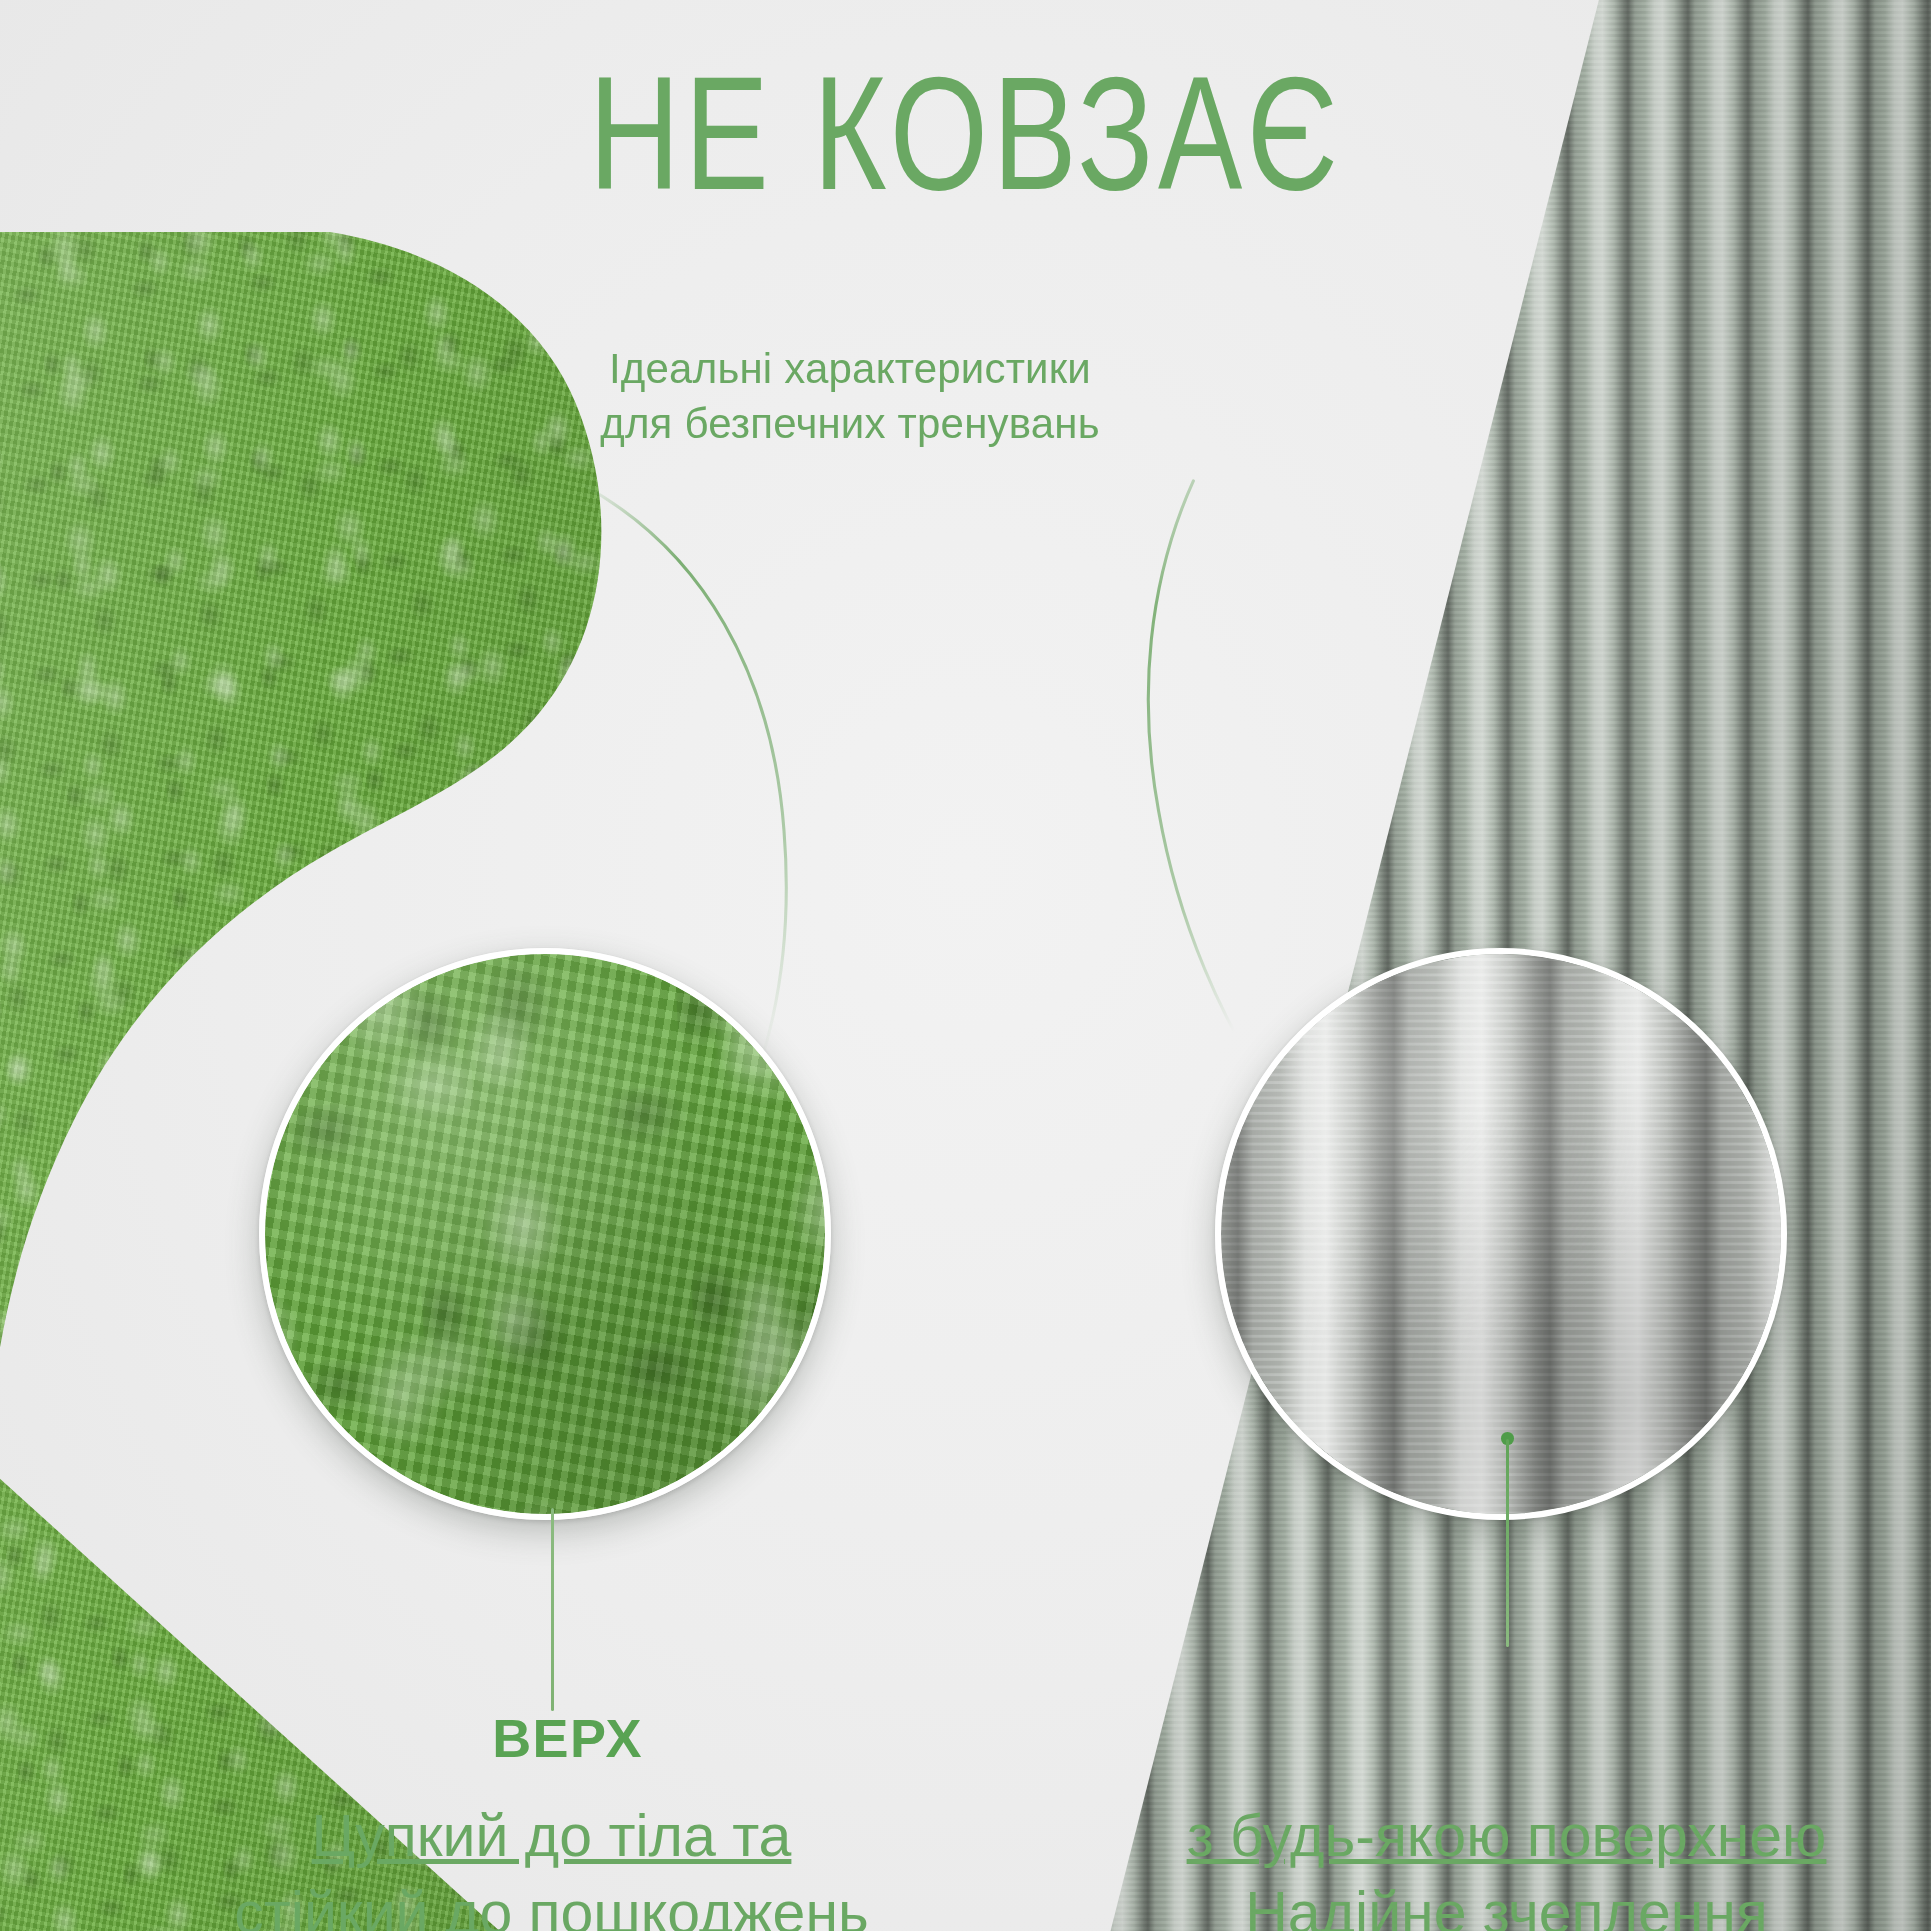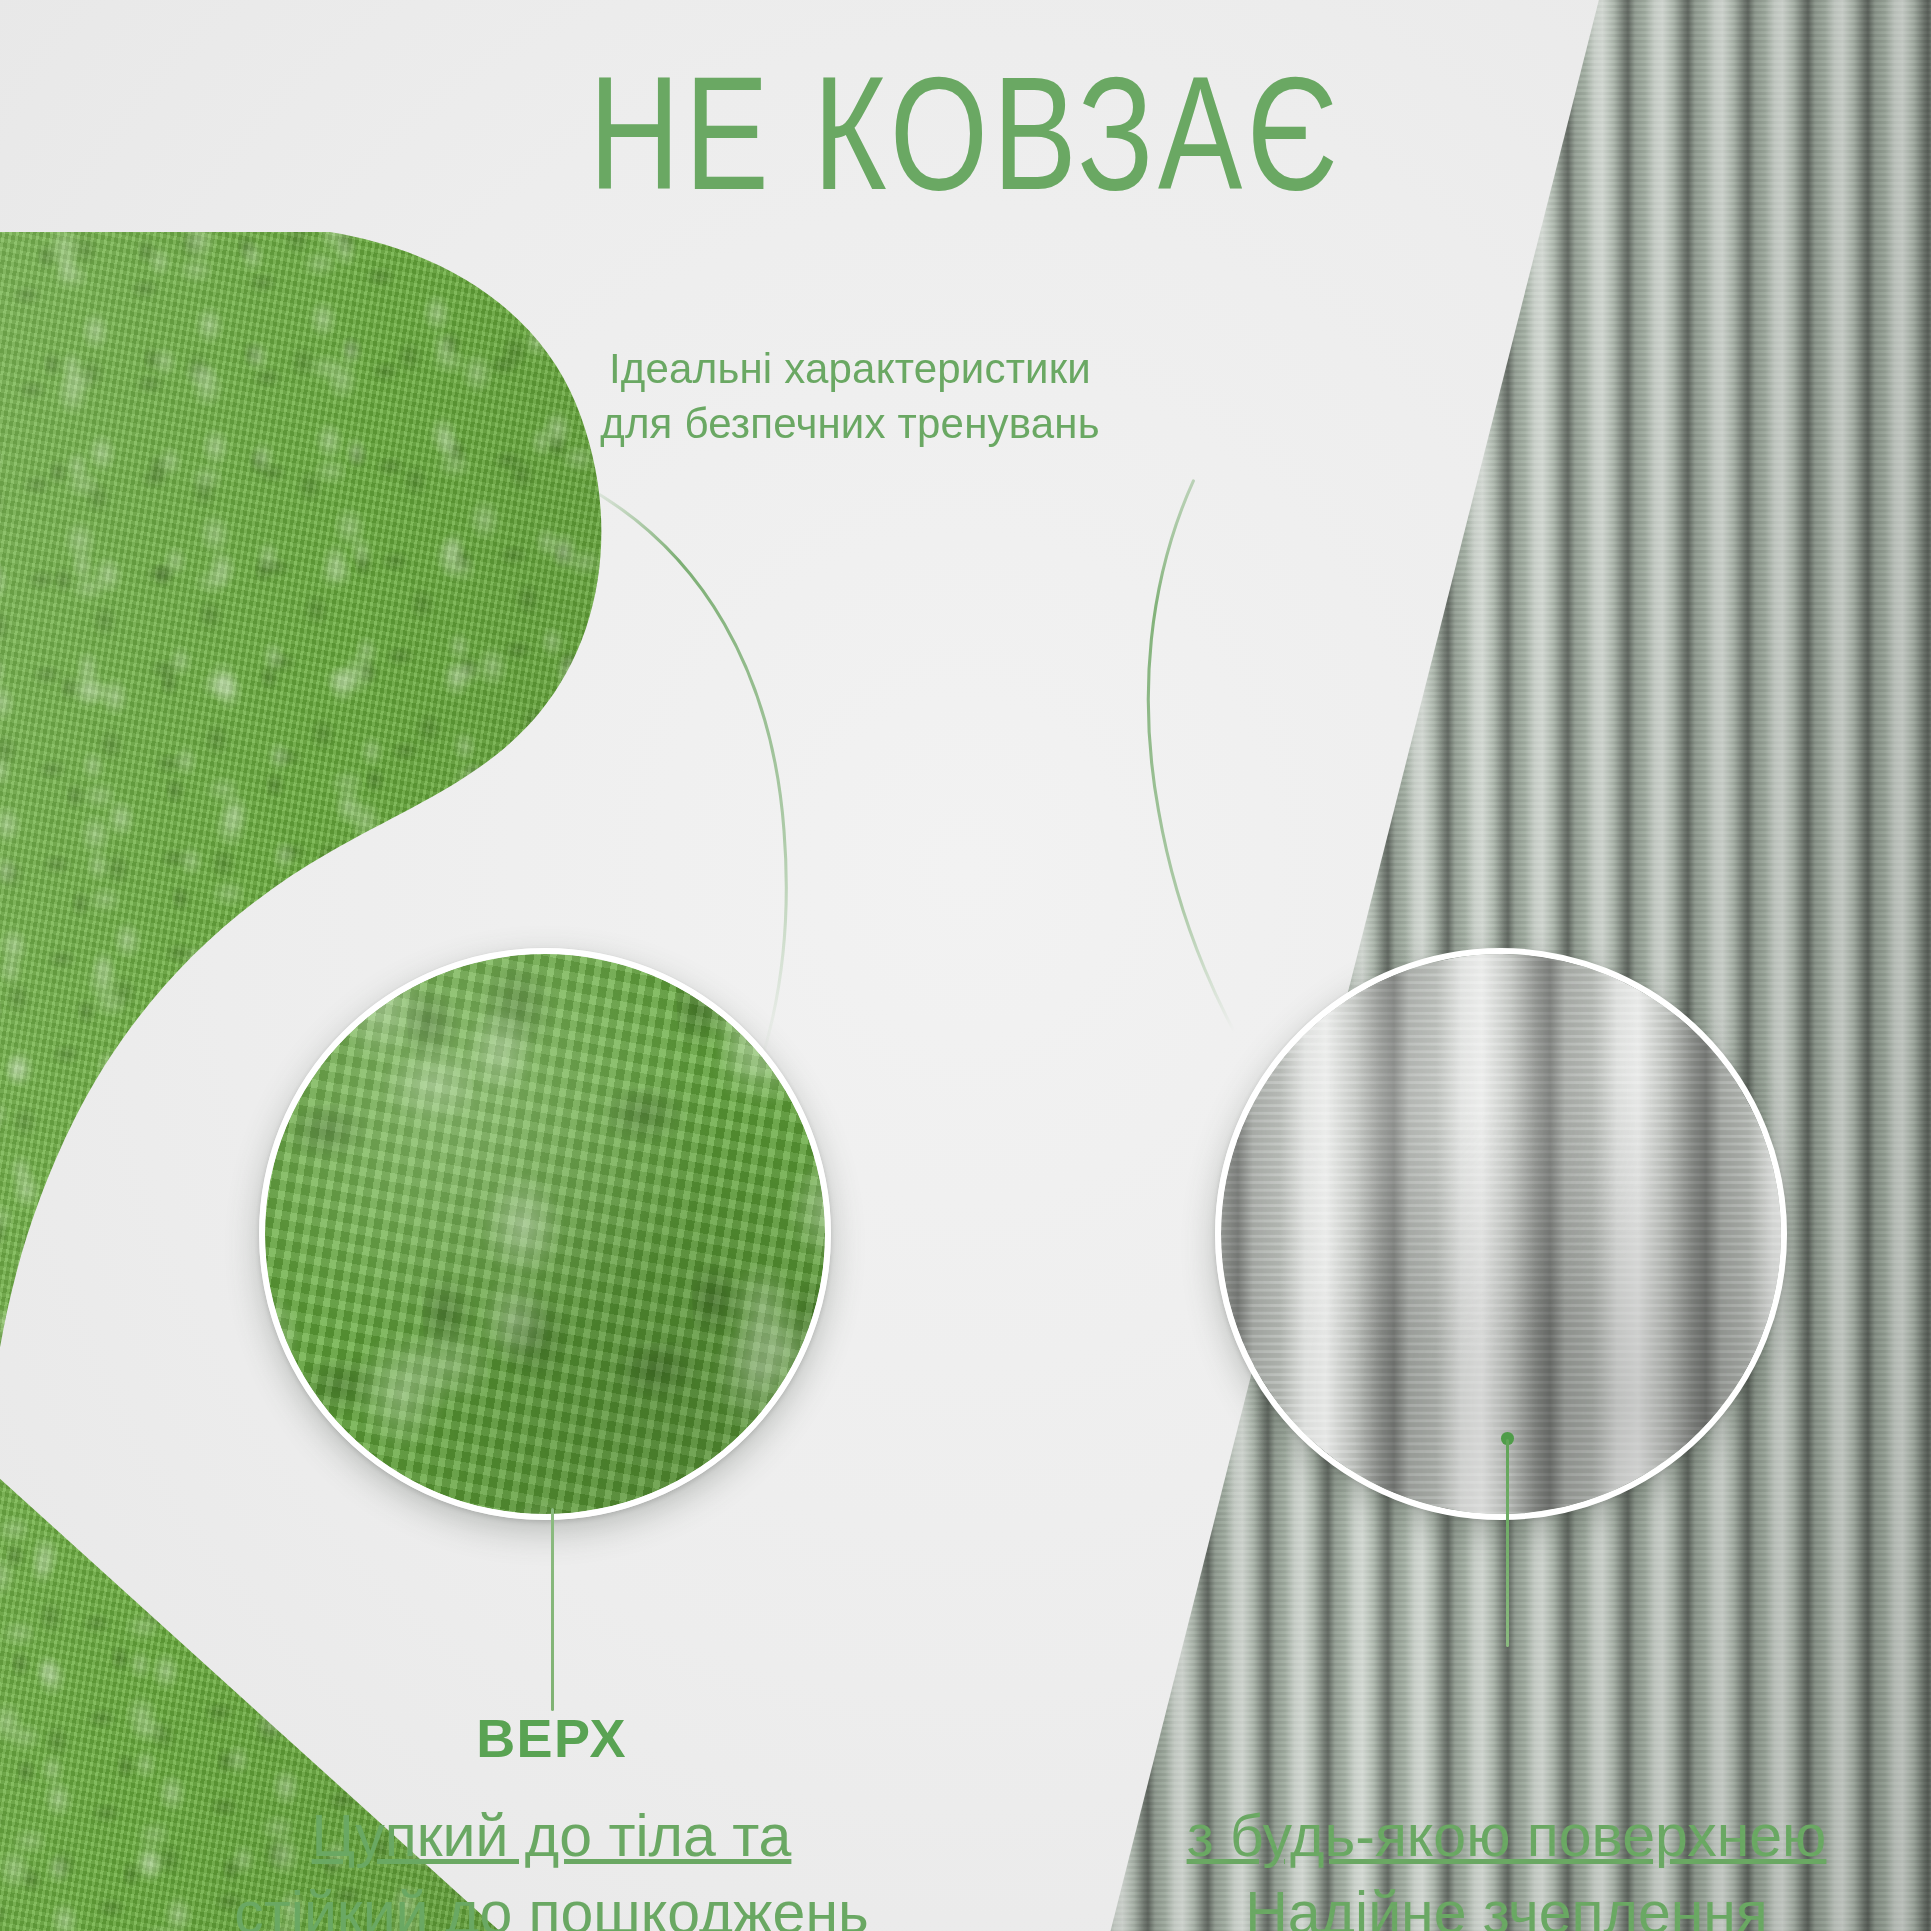--- a/index.html
+++ b/index.html
@@ -234,21 +234,21 @@
       <div class="tex-grey-zoom" style="position:absolute;left:-97px;top:-116px;width:792px;height:811px;
            background-size:156px 100%, 100% 7.7px;"></div>
     </div>
   </div>
 
   <div class="leader" style="left:551px;top:1508px;height:203px;background:linear-gradient(180deg,#8bbb80 0%,#7fb273 100%);"></div>
 
   <div class="leader-dot" style="left:1501px;top:1432px;"></div>
   <div class="leader" style="left:1506px;top:1439px;height:208px;background:linear-gradient(180deg,#5fa457 0%,#8bbb80 100%);"></div>
 
-  <div class="cap" style="left:262px;top:1707px;width:579px;">ВЕРХ</div>
+  <div class="cap" style="left:278px;top:1707px;width:579px;">ВЕРХ</div>
 
   <div class="desc" style="left:175px;top:1798px;width:753px;">
     <span>Цупкий до тіла та</span>
     <span>стійкий до пошкоджень</span>
   </div>
 
 
   <div class="desc" style="left:1130px;top:1798px;width:753px;">
     <span>з будь-якою поверхнею</span>
     <span>Надійне зчеплення</span>

